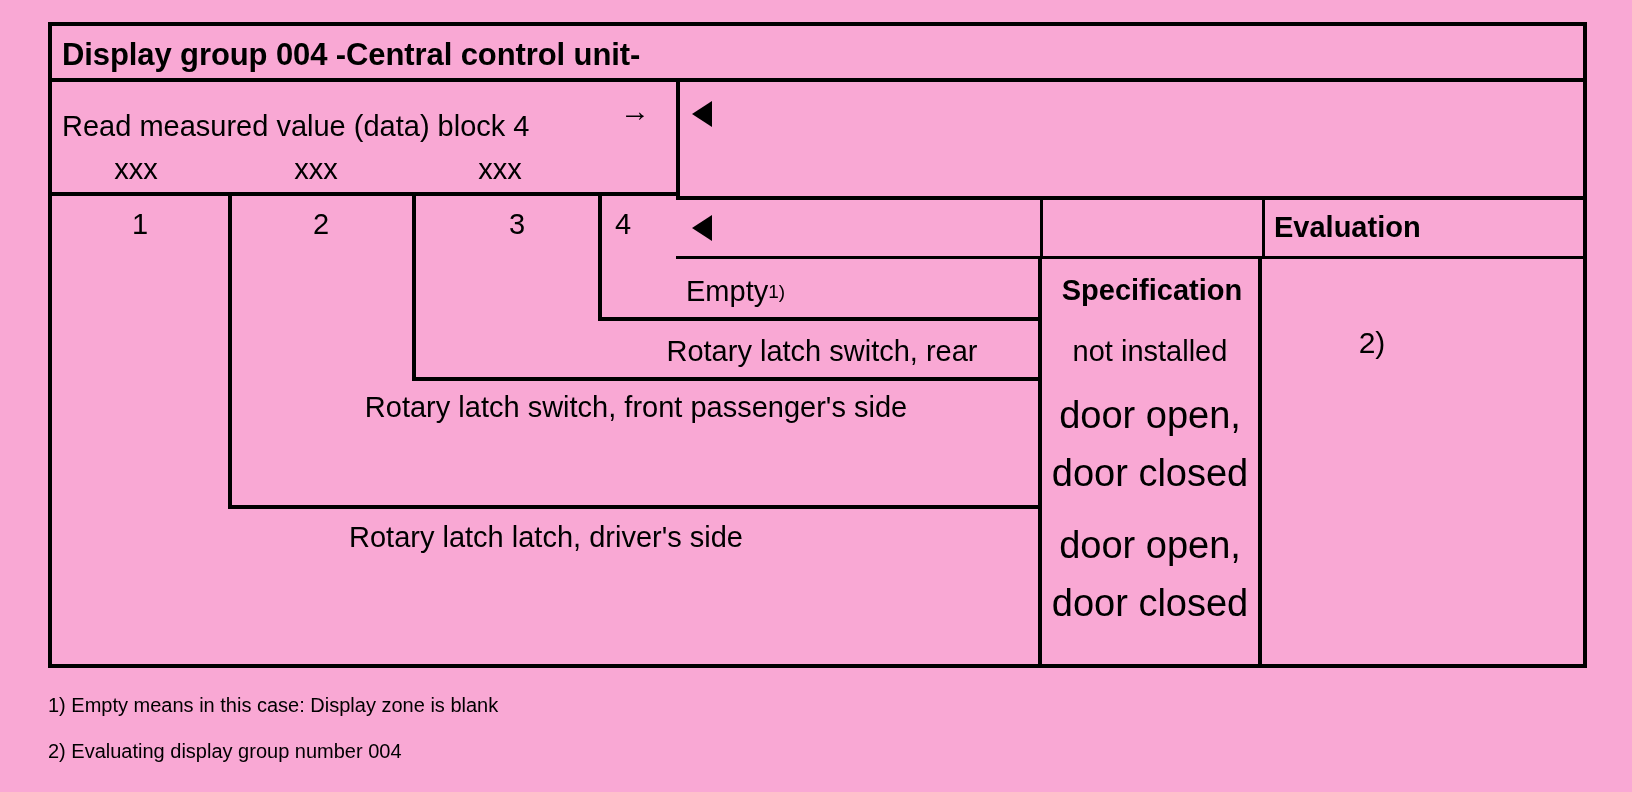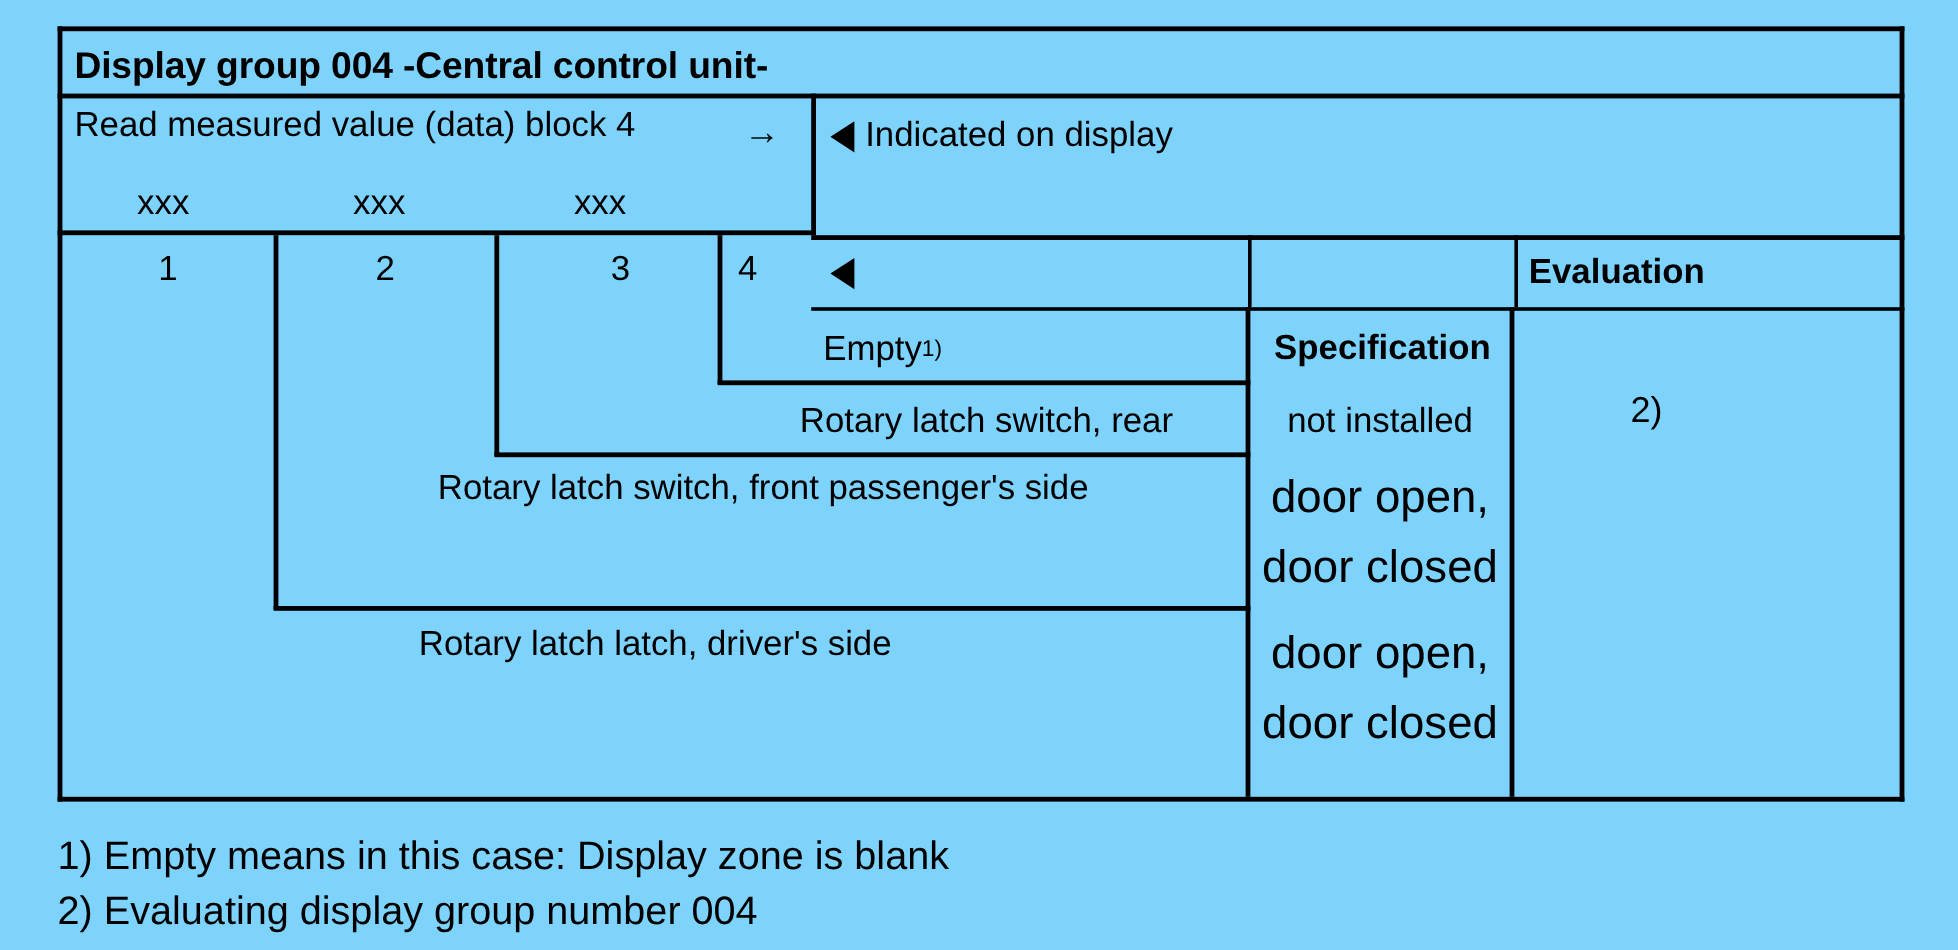--- a/index.html
+++ b/index.html
@@ -11,21 +11,21 @@
     width: 1632px;
     height: 792px;
     font-family: "Liberation Sans", sans-serif;
     color: #000000;
     overflow: hidden;
   }
   #page {
     position: relative;
     width: 1632px;
     height: 792px;
-    background: #7dd3fc;
+    background: #f9a8d4;
   }
 
   
   .rule {
     position: absolute;
     background: #000000;
   }
   .h { height: 4px; }
   .h-thin { height: 3px; }
   .v { width: 4px; }
@@ -79,54 +79,53 @@
     flex-direction: column;
     align-items: center;
     justify-content: space-around;
     font-size: 38px;
     white-space: nowrap;
   }
   .two-line span { display: block; }
 
   .footnote {
     position: absolute;
-    font-size: 33px;
+    font-size: 20px;
     white-space: nowrap;
   }
 </style>
 </head>
 <body>
 
 <div id="page">
 
   <div class="rule h" style="left:48px; top:22px; width:1539px;"></div>
 
   <div class="rule h" style="left:48px; top:664px; width:1539px;"></div>
 
   <div class="rule v" style="left:48px; top:22px; height:646px;"></div>
 
   <div class="rule v" style="left:1583px; top:22px; height:646px;"></div>
 
   <div class="cell left title-text" style="left:62px; top:32px; width:1200px; height:46px;">Display group 004 -Central control unit-</div>
   <div class="rule h" style="left:48px; top:78px; width:1539px;"></div>
 
-  <div class="cell left" style="left:62px; top:84px; width:560px; height:42px;">Read measured value (data) block 4</div>
+  <div class="cell left" style="left:62px; top:106px; width:560px; height:42px;">Read measured value (data) block 4</div>
   <div class="cell center arrow" style="left:612px; top:90px; width:46px; height:42px;">→</div>
 
   <div class="cell center" style="left:98px; top:150px; width:76px; height:40px;">xxx</div>
   <div class="cell center" style="left:278px; top:150px; width:76px; height:40px;">xxx</div>
   <div class="cell center" style="left:462px; top:150px; width:76px; height:40px;">xxx</div>
 
   <div class="rule v" style="left:676px; top:78px; height:118px;"></div>
 
   <div class="rule h" style="left:48px; top:192px; width:632px;"></div>
 
   <div class="cell left" style="left:692px; top:92px; width:700px; height:44px;">
     <span class="tri"></span>
-    <span>Indicated on display</span>
   </div>
 
   <div class="rule h" style="left:676px; top:196px; width:911px;"></div>
 
   <div class="cell center" style="left:52px; top:200px; width:176px; height:50px;">1</div>
   <div class="cell center" style="left:232px; top:200px; width:178px; height:50px;">2</div>
   <div class="cell center" style="left:414px; top:200px; width:206px; height:50px;">3</div>
   <div class="cell center" style="left:600px; top:200px; width:46px; height:50px;">4</div>
 
   <div class="cell left" style="left:692px; top:204px; width:330px; height:48px;">

